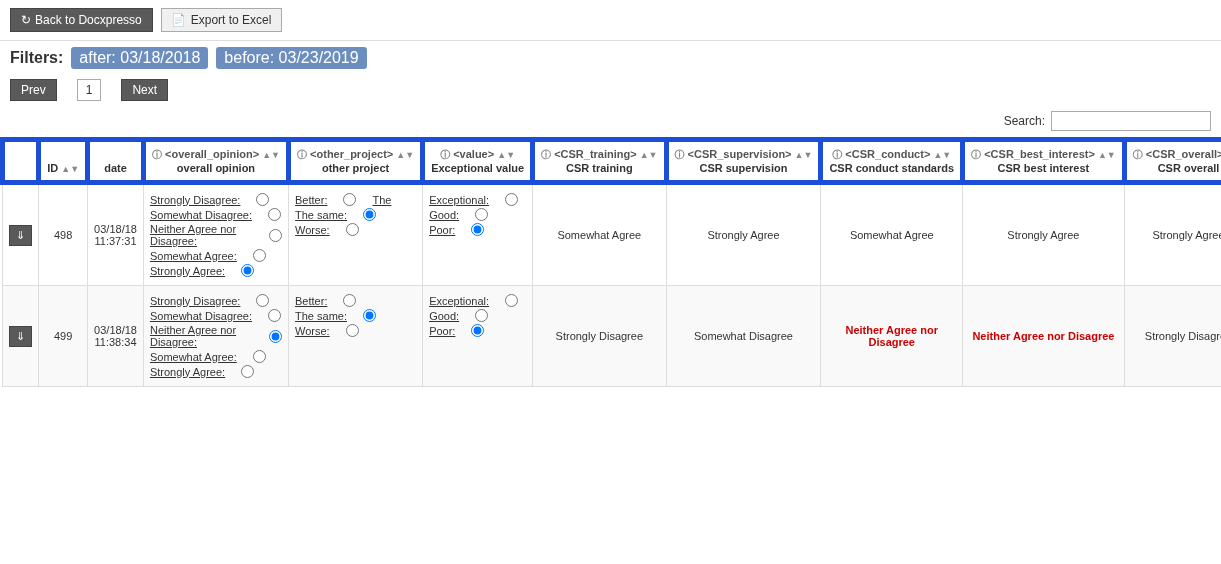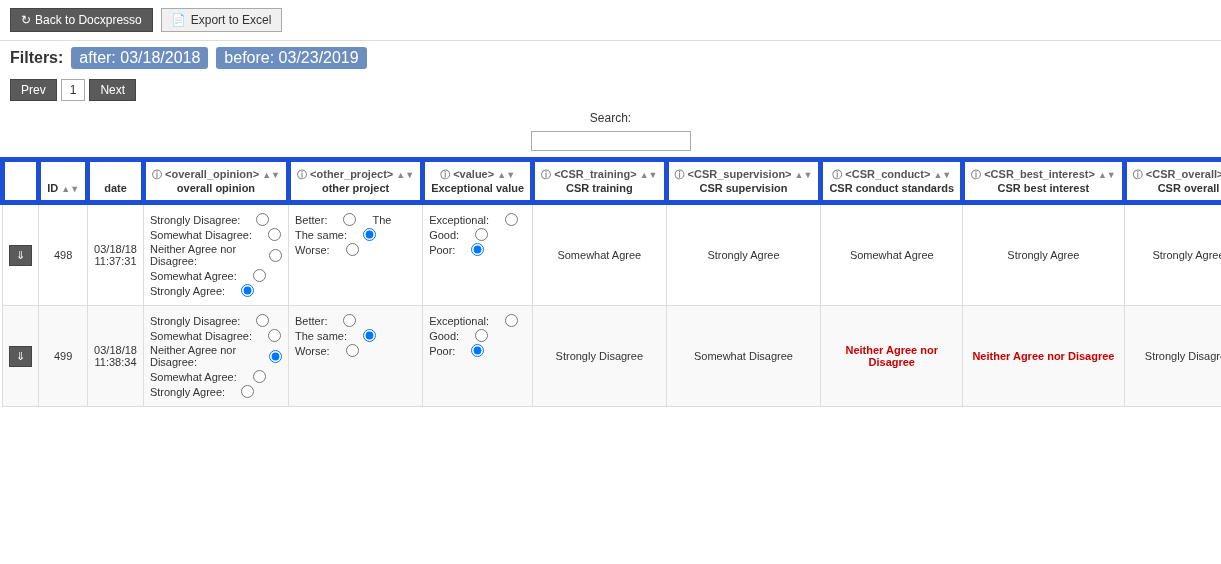--- a/index.html
+++ b/index.html
@@ -7,41 +7,41 @@
     
     .top-bar { padding: 8px 10px; border-bottom: 1px solid #ddd; display: flex; gap: 8px; align-items: center; }
     
     .btn-back { background: #5a5a5a; color: #fff; border: 1px solid #444; padding: 4px 10px; cursor: pointer; font-size: 12px; display: flex; align-items: center; gap: 4px; }
     .btn-export { background: #f0f0f0; color: #333; border: 1px solid #aaa; padding: 4px 10px; cursor: pointer; font-size: 12px; display: flex; align-items: center; gap: 4px; }
     
     .filters-bar { padding: 6px 10px; display: flex; align-items: center; gap: 8px; }
     .filters-label { font-weight: bold; font-size: 16px; }
     .filter-tag { background: #6c8ebf; color: #fff; padding: 2px 8px; border-radius: 3px; font-size: 16px; }
     
-    .pagination { padding: 4px 10px; display: flex; align-items: center; gap: 4px; }
+    .pagination { padding: 4px 10px; display: flex; align-items: center; gap: 20px; }
     .page-btn { background: #5a5a5a; color: #fff; border: 1px solid #444; padding: 3px 10px; cursor: pointer; font-size: 12px; }
     .page-num { background: #fff; color: #333; border: 1px solid #aaa; padding: 3px 8px; font-size: 12px; }
     
-    .search-bar { display: flex; justify-content: flex-end; align-items: center; padding: 6px 10px; gap: 6px; flex-direction: column; }
+    .search-bar { display: flex; justify-content: flex-end; align-items: center; padding: 6px 10px; gap: 6px; }
     .search-bar label { font-size: 12px; }
     .search-bar input { border: 1px solid #aaa; padding: 2px 4px; font-size: 12px; width: 160px; }
     
     table { width: 100%; border-collapse: collapse; font-size: 11px; }
     thead tr { background: #fff; }
     thead th { border: 5px solid #1d4ed8; padding: 6px 6px; text-align: center; font-size: 11px; vertical-align: bottom; color: #333; white-space: nowrap; }
     thead th .col-header-main { font-weight: bold; color: #555; }
     thead th .col-header-sub { color: #333; font-weight: bold; }
     thead th .help-icon { color: #888; font-size: 10px; }
     
     tbody tr { background: #fff; vertical-align: top; }
     tbody tr:nth-child(even) { background: #f9f9f9; }
     tbody td { border: 1px solid #ddd; padding: 6px 6px; vertical-align: middle; text-align: center; }
     tbody td.radio-col { text-align: left; vertical-align: top; }
     
-    .radio-option { display: flex; align-items: center; gap: 16px; margin: 2px 0; font-size: 11px; }
+    .radio-option { display: flex; align-items: center; gap: 16px; margin: 2px 0; font-size: 11px; text-decoration: underline; }
     .radio-option input[type=radio] { margin: 0; }
     
     .download-btn { background: #5a5a5a; color: #fff; border: 1px solid #444; padding: 3px 6px; cursor: pointer; font-size: 11px; }
     
     .sort-arrows { display: inline; font-size: 9px; color: #888; }
     
     .neither-red { color: #cc0000; font-weight: bold; }
     
     th.id-col { width: 50px; }
     th.date-col { width: 75px; }

